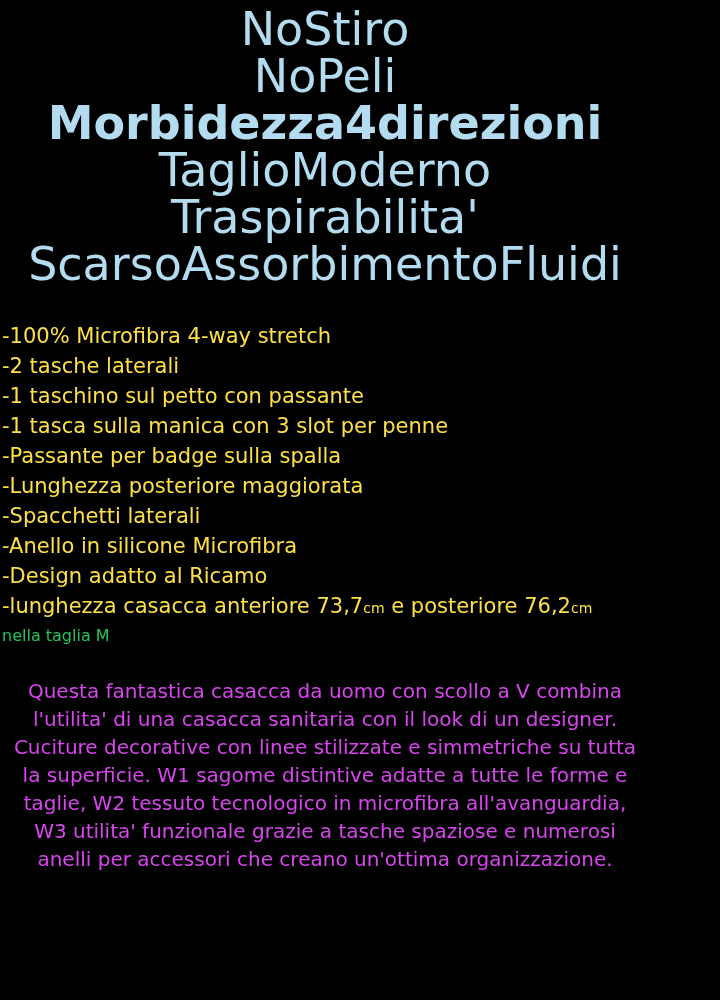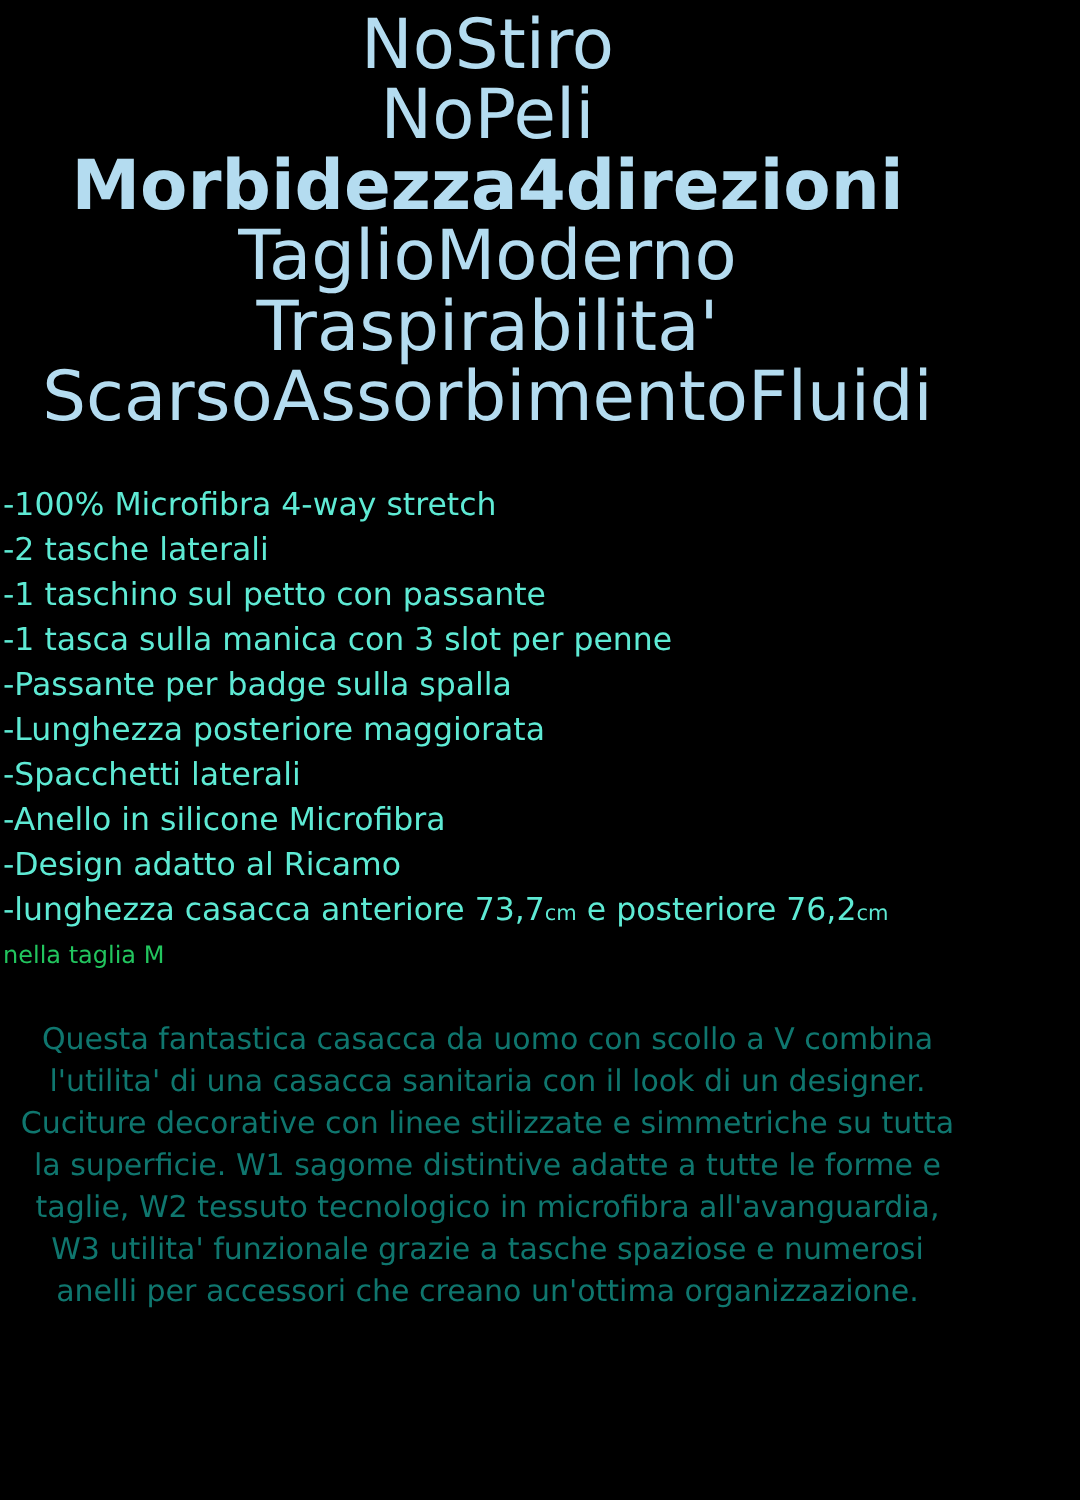--- a/index.html
+++ b/index.html
@@ -44,40 +44,40 @@
 
   
   .specs {
     margin-top: 34px;
     padding-left: 2px;
     text-align: left;
   }
   .spec-item {
     font-size: 21px;
     line-height: 30px;
-    color: #5eead4;
+    color: #fde047;
     white-space: nowrap;
   }
   .spec-item .unit {
     font-size: 14px;
   }
   .specs-note {
     font-size: 16px;
     line-height: 22px;
     color: #22c55e;
     margin-top: 2px;
   }
 
   
   .description {
     margin-top: 30px;
     padding: 0 6px;
     font-size: 20px;
     line-height: 28px;
-    color: #0f766e;
+    color: #d946ef;
     text-align: center;
   }
 </style>
 </head>
 <body>
 
 <div class="page">
 
   <div class="headline">
     <div class="headline-line hl-1">NoStiro</div>

